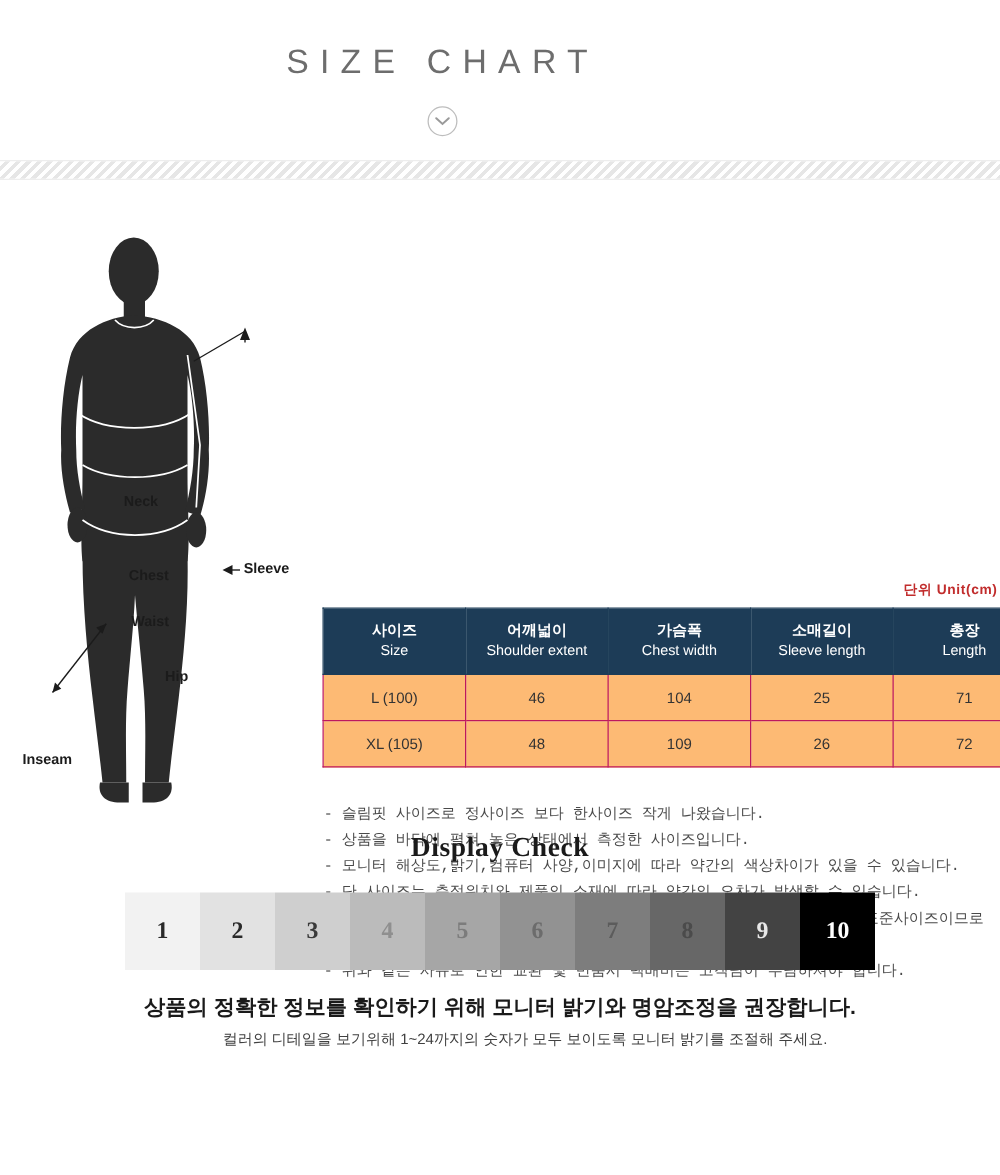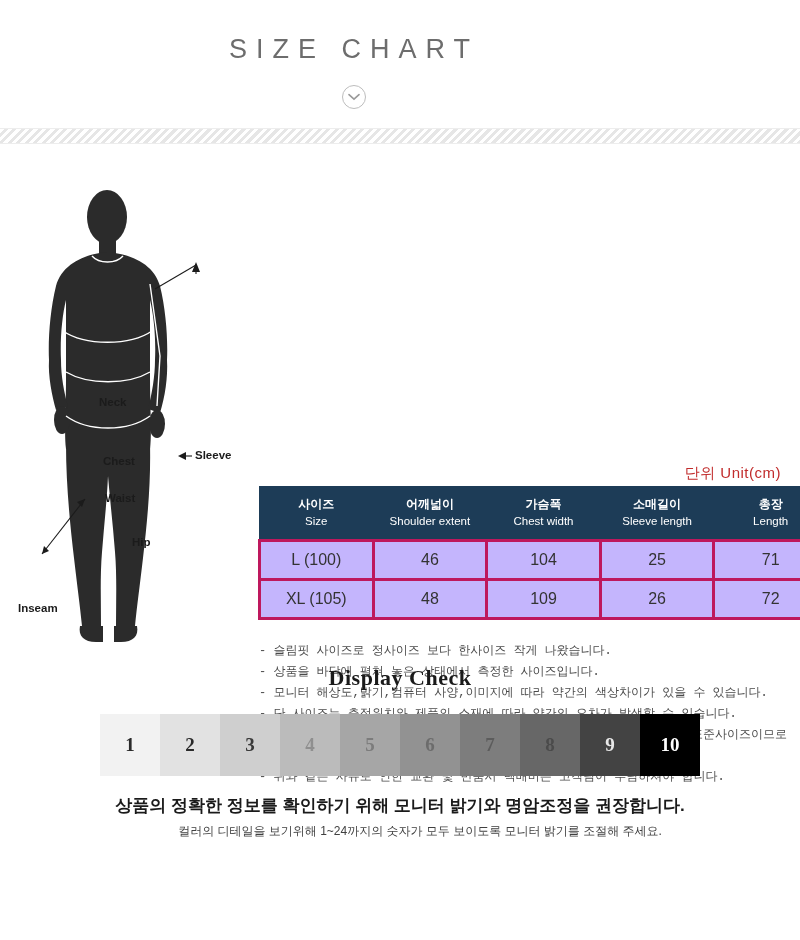--- a/index.html
+++ b/index.html
@@ -88,25 +88,25 @@
   .lbl-neck   { left: 99px;  top: 252px; }
   .lbl-chest  { left: 103px; top: 311px; }
   .lbl-waist  { left: 105px; top: 348px; }
   .lbl-hip    { left: 113px; top: 392px; margin-left: 19px; }
   .lbl-sleeve { left: 195px; top: 305px; }
   .lbl-inseam { left: 18px;  top: 458px; }
 
   
   .unit-note {
     position: absolute;
-    right: 19px;
+    right: 2px;
     top: 320px;
-    font-size: 15px;
+    font-size: 11px;
     color: #c12c2c;
-    font-weight: normal;
+    font-weight: bold;
     letter-spacing: 0.5px;
   }
   .size-table {
     position: absolute;
     left: 258px;
     top: 342px;
     width: 571px;
     border-collapse: collapse;
     table-layout: fixed;
   }
@@ -119,26 +119,26 @@
     line-height: 1.45;
     border: 1px solid #1d3c57;
     text-align: center;
   }
   .size-table th .en {
     display: block;
     font-weight: normal;
     font-size: 11.5px;
   }
   .size-table td {
-    border: 3px solid #be185d;
+    border: 1px solid #be185d;
     text-align: center;
-    font-size: 16px;
+    font-size: 12px;
     color: #333;
     height: 34px;
-    background: #c4b5fd;
+    background: #fdba74;
   }
 
   
   .notes {
     position: absolute;
     left: 259px;
     top: 497px;
     width: 530px;
     font-family: Liberation Mono, monospace;
   }

